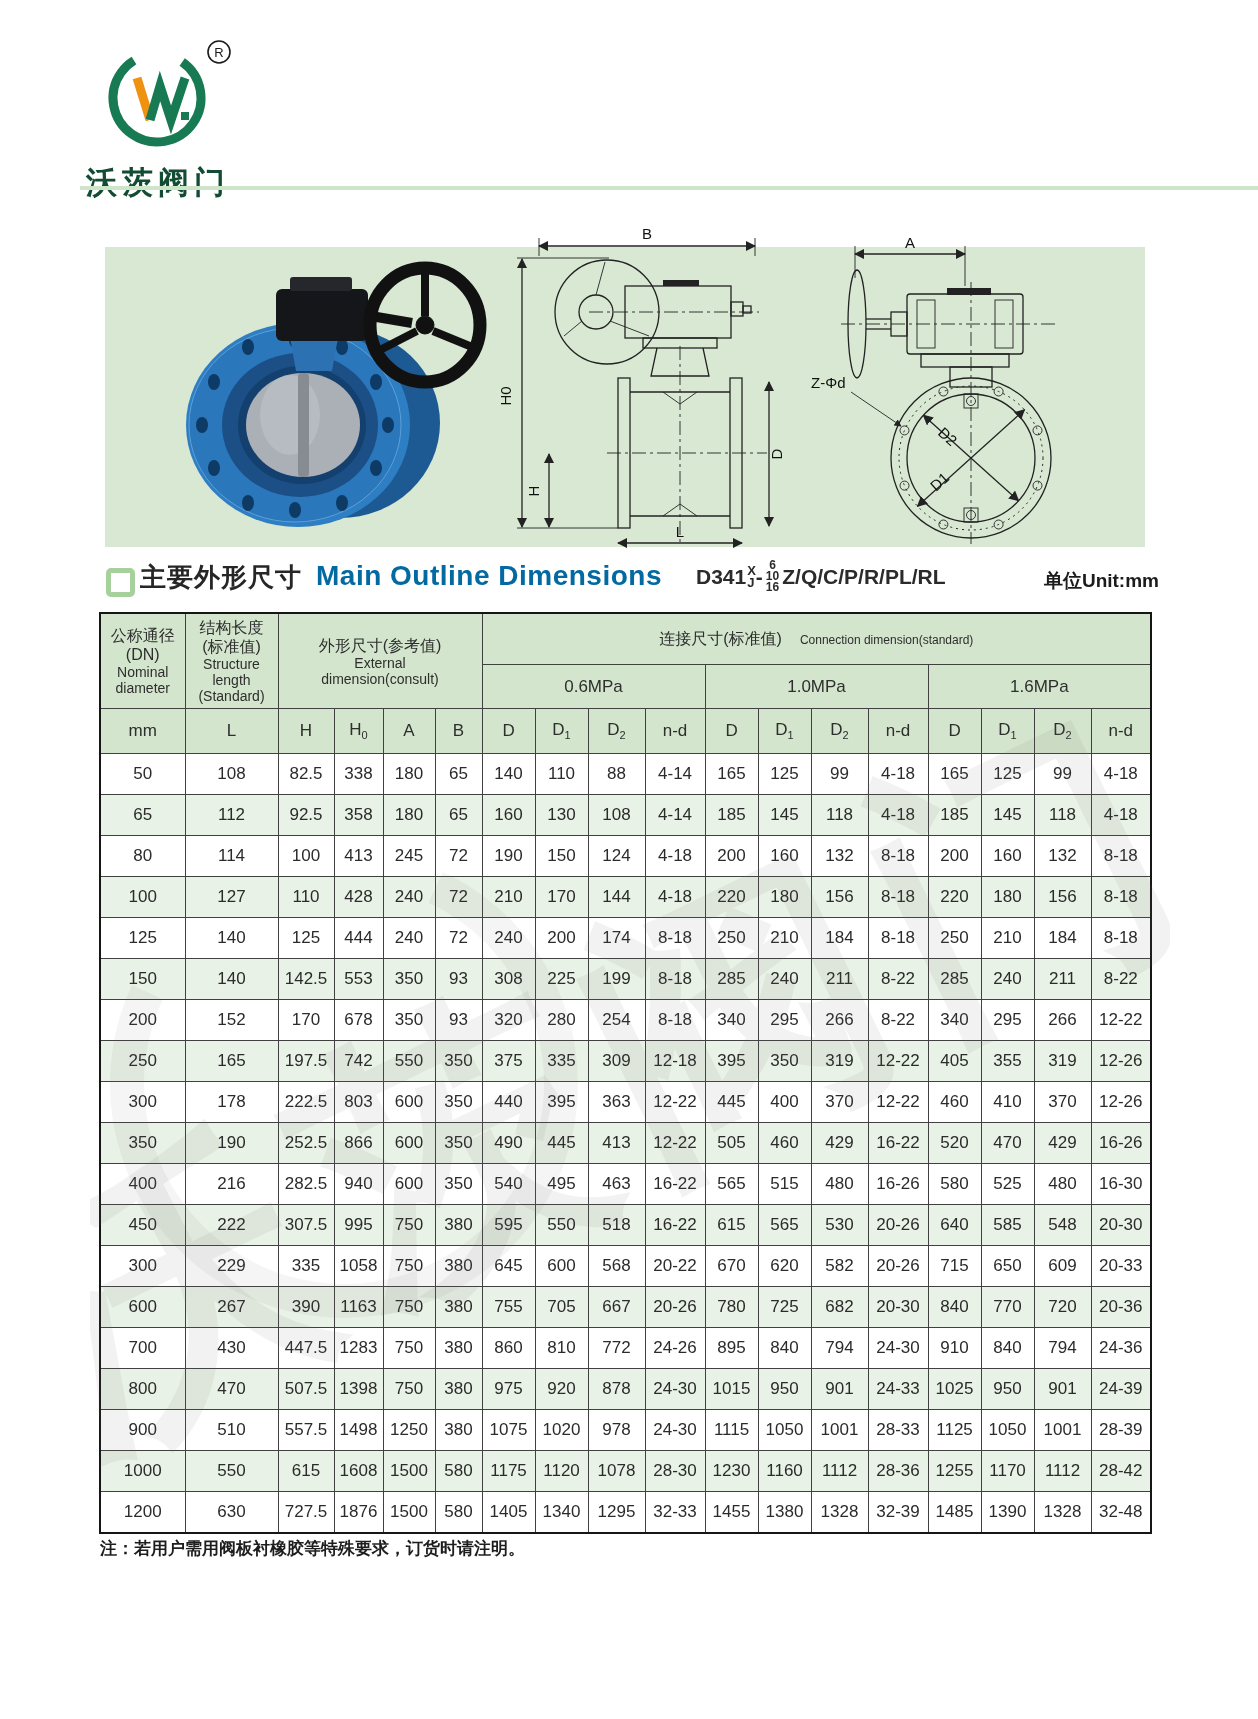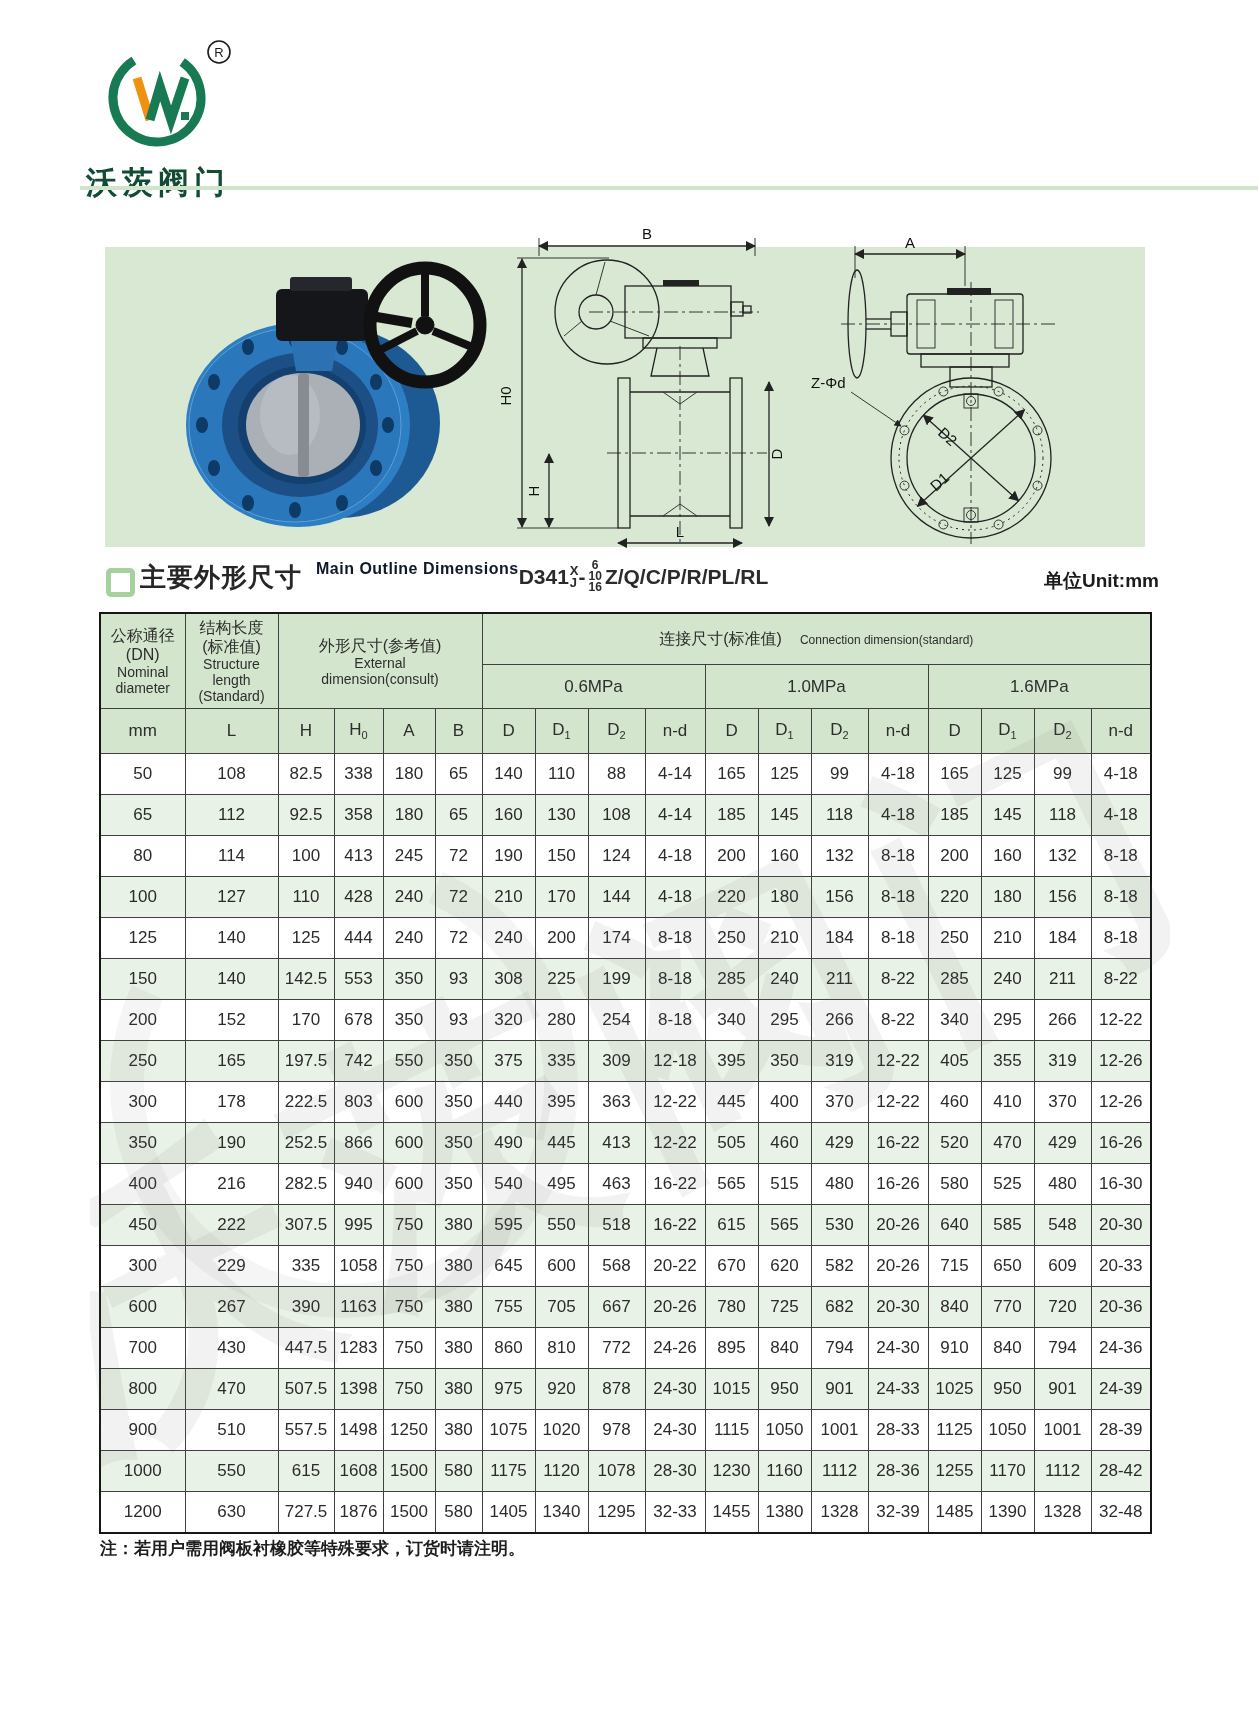--- a/index.html
+++ b/index.html
@@ -26,22 +26,22 @@
   .thin{stroke:#222;stroke-width:0.9;fill:none;}
   .cline{stroke:#222;stroke-width:0.9;fill:none;stroke-dasharray:14 4 3 4;}
   .dot{stroke:#222;stroke-width:1;fill:none;stroke-dasharray:2 4;}
   .dimt{font-size:15px;fill:#111;font-family:"Liberation Sans","DejaVu Sans",sans-serif;}
 
   
   .sec-marker{position:absolute;left:106px;top:568px;width:19px;height:19px;
               border:5px solid #a6d19c;border-radius:5px;box-sizing:content-box;background:#fff;}
   .sec-row{position:absolute;left:140px;top:560px;height:38px;display:flex;align-items:flex-start;}
   .sec-zh{font-size:26px;font-weight:bold;color:#262626;letter-spacing:1px;}
-  .sec-en{font-size:16px;font-weight:bold;color:#0f172a;margin-left:14px;letter-spacing:0.5px;}
-  .model{display:inline-flex;align-items:center;font-size:21px;font-weight:bold;color:#2b2b2b;}
+  .sec-en{font-size:28px;font-weight:bold;color:#0369a1;margin-left:14px;letter-spacing:0.5px;}
+  .model{display:inline-flex;align-items:center;margin-left:34px;font-size:21px;font-weight:bold;color:#2b2b2b;}
   .supsub{display:inline-flex;flex-direction:column;font-size:13px;line-height:12px;
           font-weight:bold;margin-left:1px;}
   .mstack{display:inline-flex;flex-direction:column;font-size:12px;line-height:11px;
           font-weight:bold;margin:0 3px;text-align:center;}
   .mstack i,.supsub i{font-style:normal;}
   .unit-label{position:absolute;right:99px;top:568px;font-size:19px;font-weight:bold;color:#1c1c1c;}
 
   
   .dim-table{position:absolute;left:99px;top:612px;width:976px;border-collapse:collapse;
              table-layout:fixed;background:#b91c1c;border:2px solid #161616;z-index:1;}

